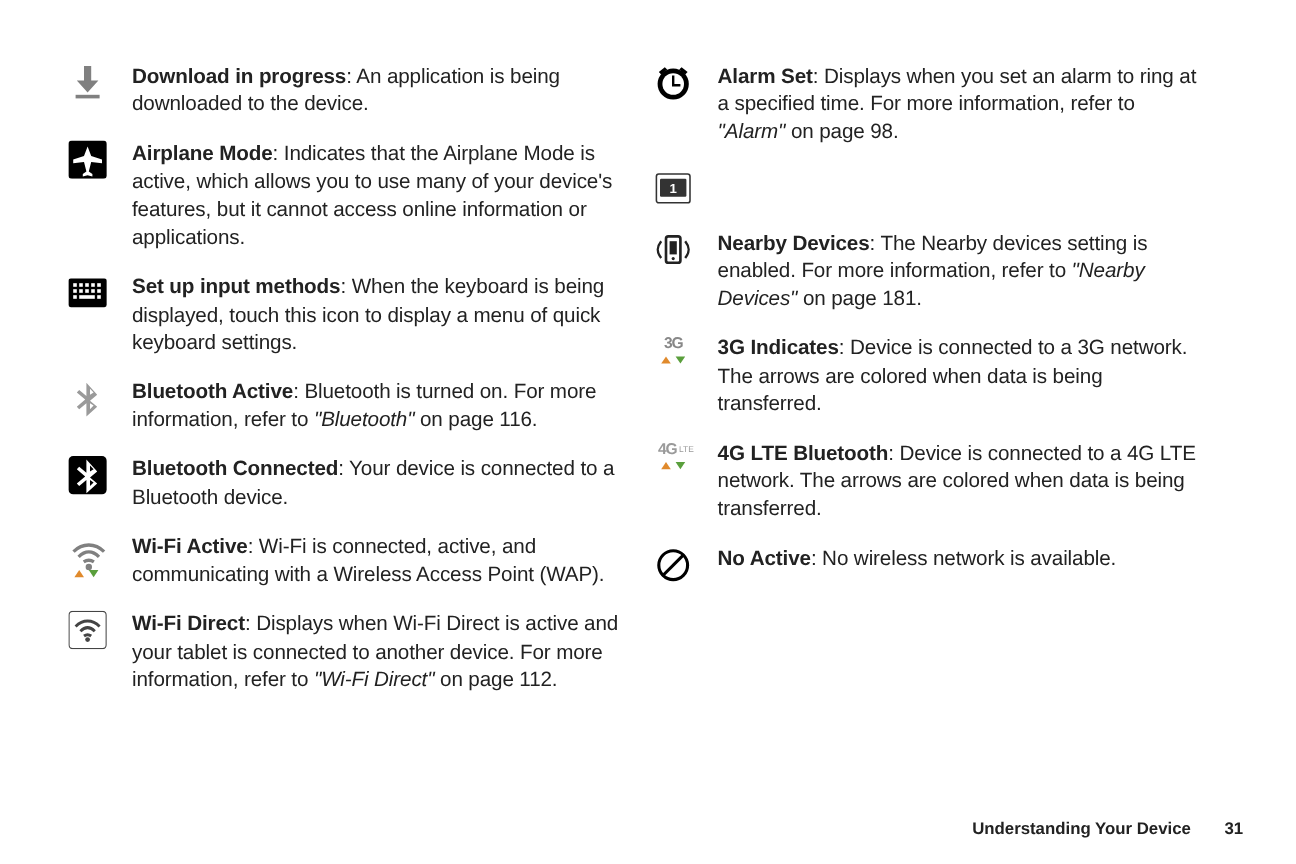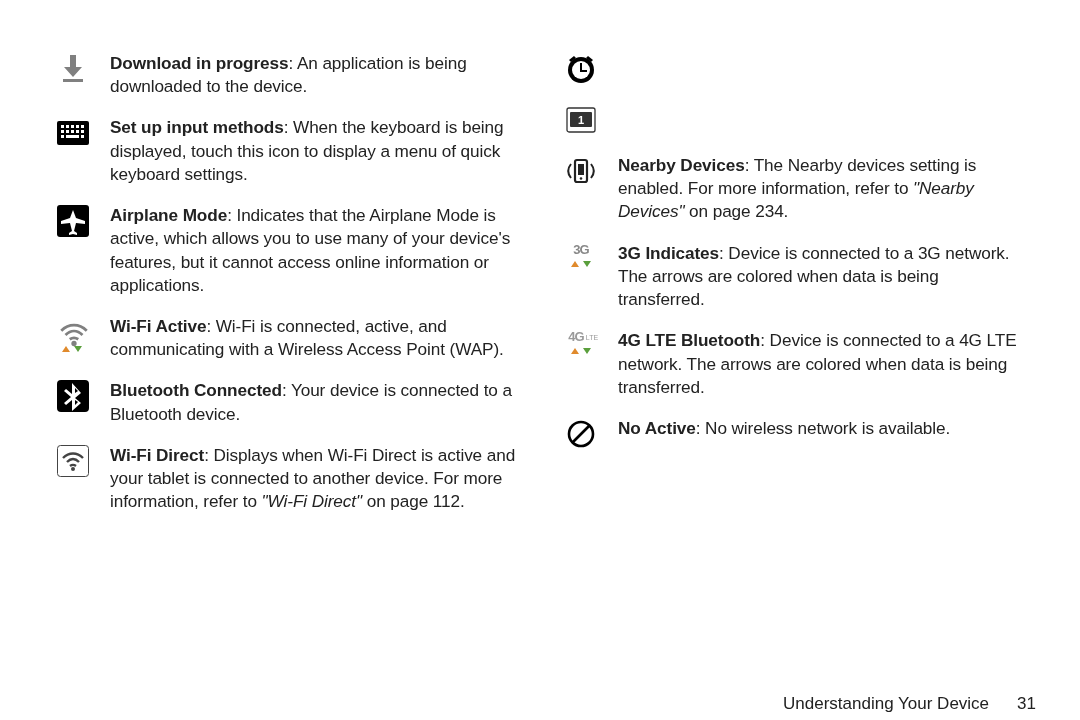--- a/index.html
+++ b/index.html
@@ -11,21 +11,21 @@
     font-size: 17.2px;
     line-height: 1.35;
     color: #222;
     background: #fff;
     position: relative;
     box-sizing: border-box;
   }
   .page {
     display: flex;
     padding: 52px 40px 10px 54px;
-    gap: 44px;
+    gap: 24px;
   }
   .col {
     width: 464px;
   }
   .entry {
     display: flex;
     align-items: flex-start;
     margin-bottom: 18px;
   }
   .icon-box {
@@ -36,23 +36,24 @@
     align-items: flex-start;
     justify-content: center;
     padding-top: 1px;
   }
   .icon-box svg { display:block; }
   .txt { flex: 1; letter-spacing: -0.1px; }
   .b { font-weight: 700; }
   .it { font-style: italic; }
   .footer {
     position: absolute;
-    bottom: 4px;
+    bottom: 20px;
     right: 44px;
-    font-size: 17px;
+    font-size: 14px;
+    font-weight: bold;
   }
   .footer .lbl { margin-right: 28px; }
 </style>
 </head>
 <body>
 
 <svg width="0" height="0" style="position:absolute">
 <defs>
   <symbol id="i-download" viewBox="0 0 32 32">
         <path fill="#808080" d="M13 2h6v12h6L16 24 7 14h6z"></path>
@@ -139,87 +140,96 @@
         <div class="icon-box">
           <svg width="32" height="32">
             <use href="#i-download"></use>
           </svg>
         </div>
         <div class="txt"><span class="b">Download in progress</span><span>: An application is being downloaded to the device.</span></div>
       </div>
       <div class="entry">
         <div class="icon-box">
           <svg width="32" height="32">
+            <use href="#i-airplane"></use>
+          </svg>
+        </div>
+        <div class="txt"><span class="b">Airplane Mode</span><span>: Indicates that the Airplane Mode is active, which allows you to use many of your device's features, but it cannot access online information or applications.</span></div>
+      </div>
+      <div class="entry">
+        <div class="icon-box">
+          <svg width="32" height="32">
             <use href="#i-keyboard"></use>
           </svg>
         </div>
         <div class="txt"><span class="b">Set up input methods</span><span>: When the keyboard is being displayed, touch this icon to display a menu of quick keyboard settings.</span></div>
       </div>
       <div class="entry">
         <div class="icon-box">
-          <svg width="32" height="32">
-            <use href="#i-airplane"></use>
-          </svg>
-        </div>
-        <div class="txt"><span class="b">Airplane Mode</span><span>: Indicates that the Airplane Mode is active, which allows you to use many of your device's features, but it cannot access online information or applications.</span></div>
+          <svg width="32" height="32" fill="#9a9a9a">
+            <use href="#i-bt"></use>
+          </svg>
+        </div>
+        <div class="txt"><span class="b">Bluetooth Active</span><span>: Bluetooth is turned on. For more information, refer to </span><span class="it">"Bluetooth"</span><span> on page 116.</span></div>
+      </div>
+      <div class="entry">
+        <div class="icon-box">
+          <svg width="32" height="32">
+            <rect width="32" height="32" rx="4" fill="#000"></rect>
+            <g fill="#fff">
+              <use href="#i-bt"></use>
+            </g>
+          </svg>
+        </div>
+        <div class="txt"><span class="b">Bluetooth Connected</span><span>: Your device is connected to a Bluetooth device.</span></div>
       </div>
       <div class="entry">
         <div class="icon-box">
           <svg width="34" height="38">
             <g transform="translate(1 0)">
               <use href="#i-wifi"></use>
             </g>
             <path fill="#e08a2c" d="M10 30l-4 6h8z"></path>
             <path fill="#5a9f3c" d="M22 36l-4-6h8z"></path>
           </svg>
         </div>
         <div class="txt"><span class="b">Wi-Fi Active</span><span>: Wi-Fi is connected, active, and communicating with a Wireless Access Point (WAP).</span></div>
       </div>
       <div class="entry">
         <div class="icon-box">
           <svg width="32" height="32">
-            <rect width="32" height="32" rx="4" fill="#000"></rect>
-            <g fill="#fff">
-              <use href="#i-bt"></use>
-            </g>
-          </svg>
-        </div>
-        <div class="txt"><span class="b">Bluetooth Connected</span><span>: Your device is connected to a Bluetooth device.</span></div>
-      </div>
-      <div class="entry">
-        <div class="icon-box">
-          <svg width="32" height="32">
             <use href="#i-wifidirect"></use>
           </svg>
         </div>
         <div class="txt"><span class="b">Wi-Fi Direct</span><span>: Displays when Wi-Fi Direct is active and your tablet is connected to another device. For more information, refer to </span><span class="it">"Wi-Fi Direct"</span><span> on page 112.</span></div>
       </div>
     </div>
   <div class="col" id="col-right">
       <div class="entry">
         <div class="icon-box">
           <svg width="32" height="32">
             <use href="#i-alarm"></use>
           </svg>
         </div>
+        <div class="txt"><span class="b">Alarm Set</span><span>: Displays when you set an alarm to ring at a specified time. For more information, refer to </span><span class="it">"Alarm"</span><span> on page 98.</span></div>
       </div>
       <div class="entry">
         <div class="icon-box">
           <svg width="32" height="32">
             <use href="#i-event"></use>
           </svg>
         </div>
       </div>
       <div class="entry">
         <div class="icon-box">
           <svg width="32" height="32">
             <use href="#i-nearby"></use>
           </svg>
         </div>
-        <div class="txt"><span class="b">Nearby Devices</span><span>: The Nearby devices setting is enabled. For more information, refer to </span><span class="it">"Nearby Devices"</span><span> on page 234.</span></div>
+        <div class="txt"><span class="b">Nearby Devices</span><span>: The Nearby devices setting is enabled. For more information, refer to </span><span class="it">"Nearby Devices"</span><span> on page 181.</span></div>
       </div>
       <div class="entry">
         <div class="icon-box">
           <svg width="34" height="30">
             <text x="17" y="11" text-anchor="middle" font-family="Arial" font-size="13" font-weight="bold" fill="#888" letter-spacing="-1">3G</text>
             <path fill="#e08a2c" d="M11 18l-4 6h8z"></path>
             <path fill="#5a9f3c" d="M23 24l-4-6h8z"></path>
           </svg>
         </div>
         <div class="txt"><span class="b">3G Indicates</span><span>: Device is connected to a 3G network. The arrows are colored when data is being transferred.</span></div>

